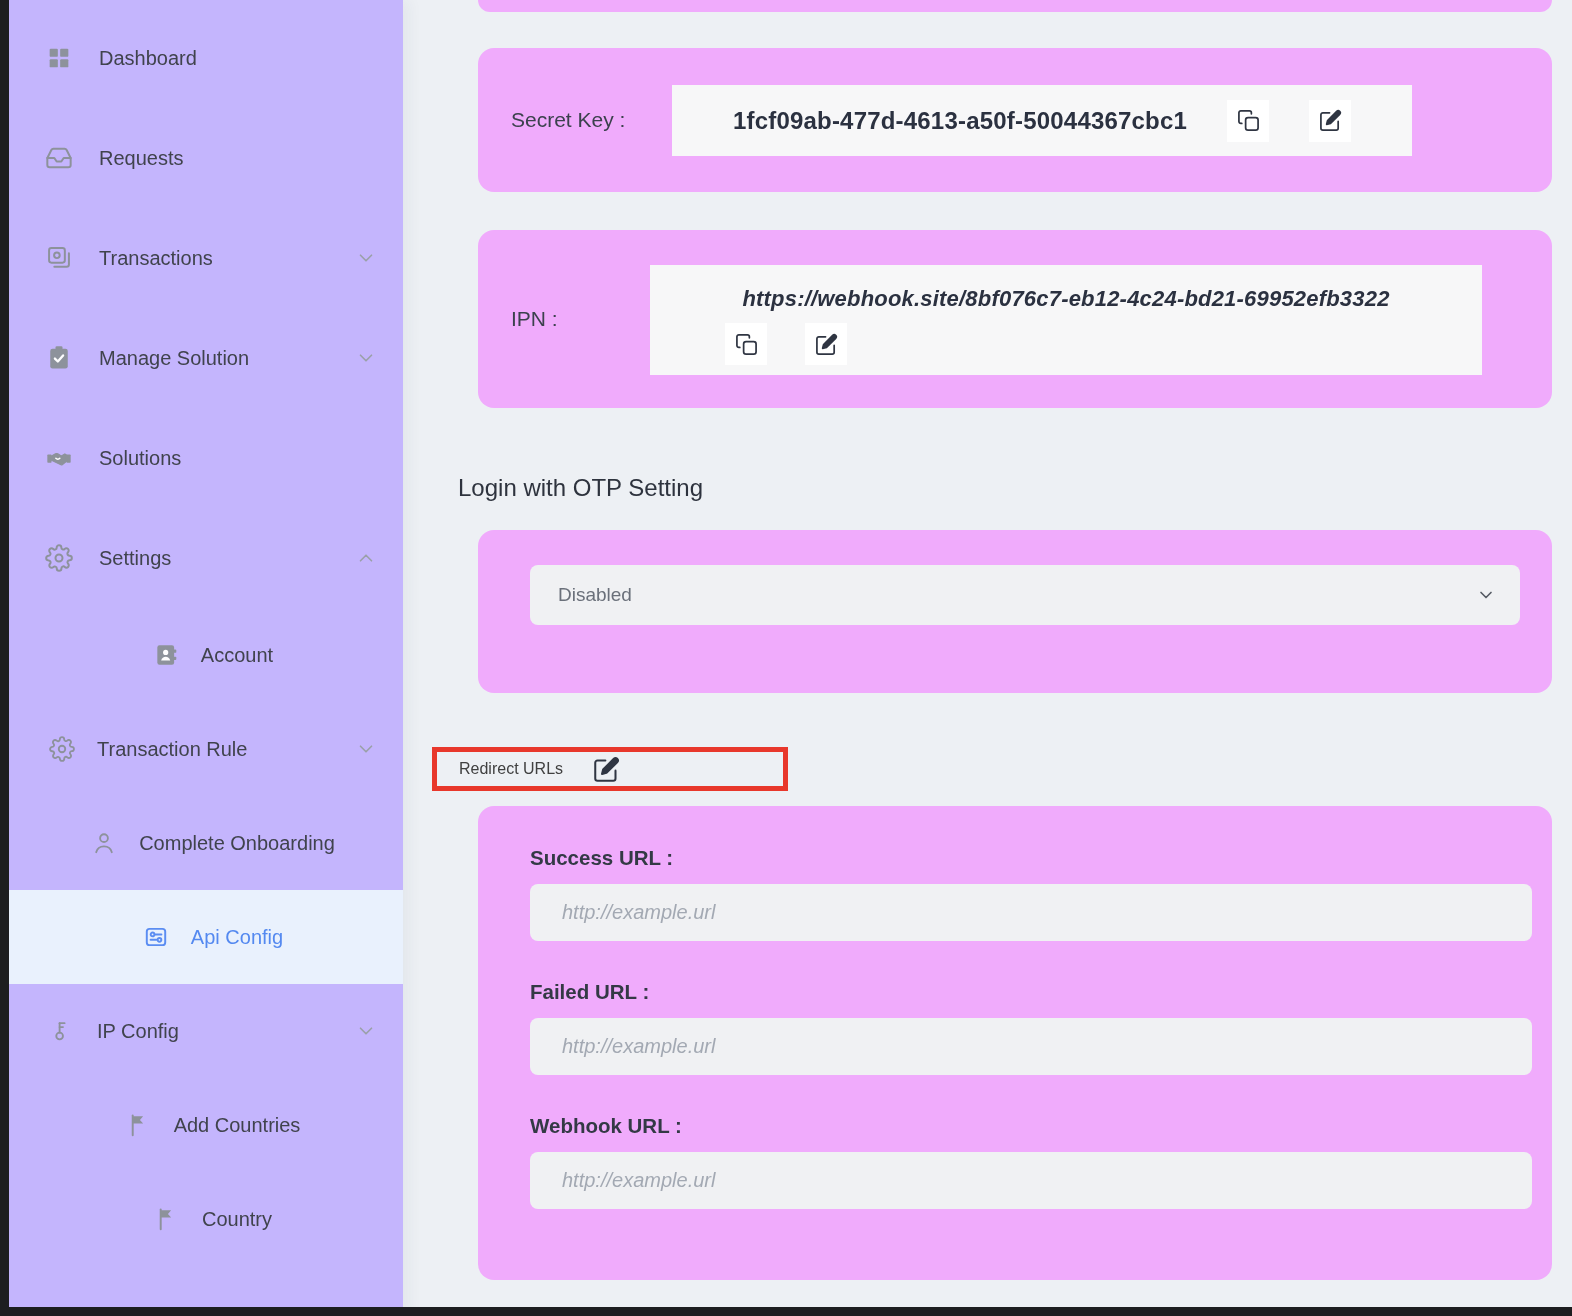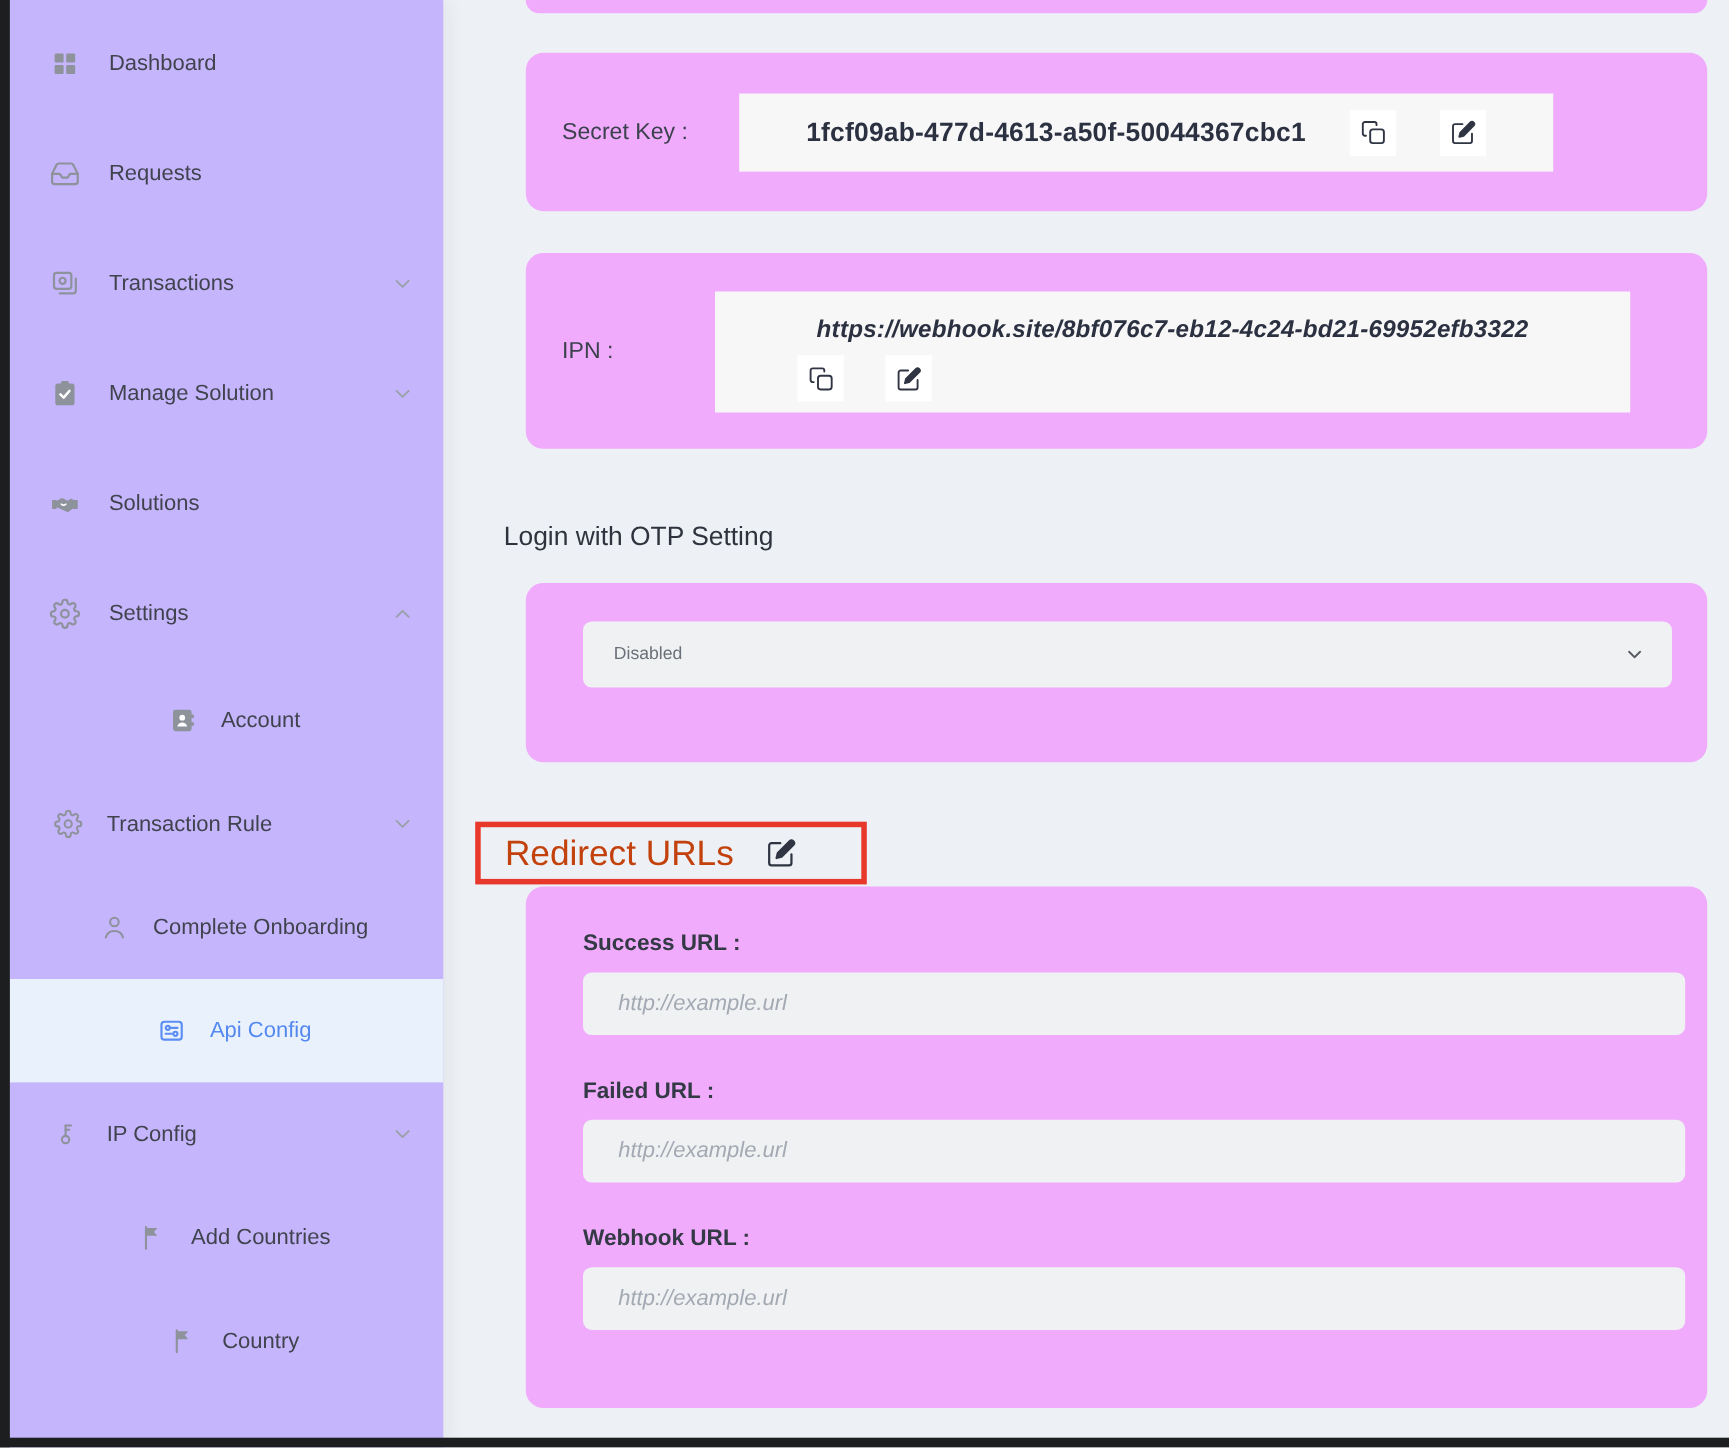--- a/index.html
+++ b/index.html
@@ -59,30 +59,30 @@
   .ipn .row-label { top:50%; transform:translateY(-50%); }
   .ipn .value-box { left:172px; top:35px; width:832px; height:110px; }
   .ipn-url { text-align:center; font-weight:bold; font-size:22px; color:#2b3140; margin-top:21px; letter-spacing:.2px;font-style:italic; }
   .ipn-icons { display:flex; gap:38px; margin:11px 0 0 75px; }
 
   .section-head { position:absolute; display:flex; align-items:center; gap:30px; font-size:24px; color:#2e333e; }
   .head-otp { left:0; top:474px;flex-direction:column; }
   .edit-inline { width:27px; height:27px; color:#2f3542; cursor:pointer; flex:none; }
 
   .red-box {
-    position:absolute; left:-26px; top:747px; width:356px; height:57px;
+    position:absolute; left:-26px; top:747px; width:356px; height:44px;
     border:5px solid #e8372b; display:flex; align-items:center;
-    padding-left:22px; gap:30px; font-size:32px; color:#c2410c; z-index:3;
+    padding-left:22px; gap:30px; font-size:16px; color:#404040; z-index:3;
   }
 
   .otp-select {
     position:absolute; left:52px; top:35px; width:990px; height:60px;
     background:#f0f1f3; border-radius:8px; cursor:pointer;
     display:flex; align-items:center; padding:0 24px 0 28px;
-    font-size:16px; color:#6a707a;
+    font-size:19px; color:#6a707a;
   }
   .otp-select .chev { width:20px; height:20px; color:#565b64; }
 
   .field-label { position:absolute; left:52px; font-weight:bold; font-size:20.5px; color:#333945; }
   .fl-1 { top:40px; } .fl-2 { top:174px; } .fl-3 { top:308px; }
   .url-input {
     position:absolute; left:52px; width:1002px; height:57px;
     background:#f0f1f3; border:none; border-radius:8px;
     padding:0 24px 0 32px; font-size:20px; color:#333945;
     font-family:"Liberation Sans", sans-serif; outline:none;font-style:italic;

